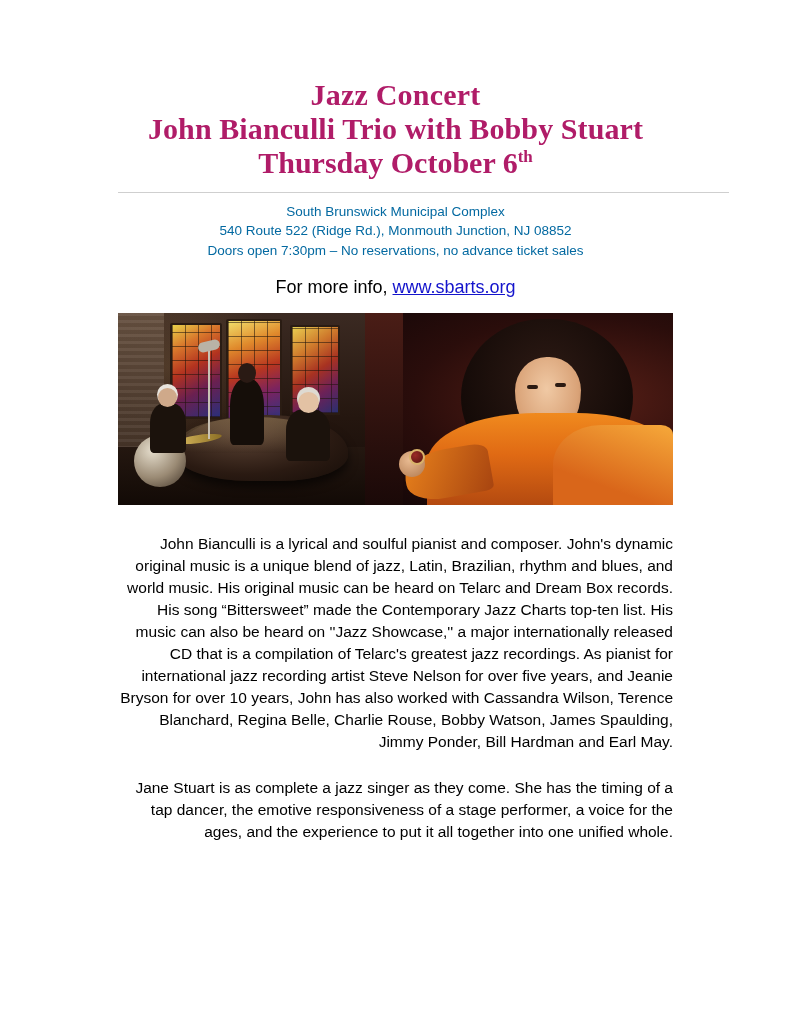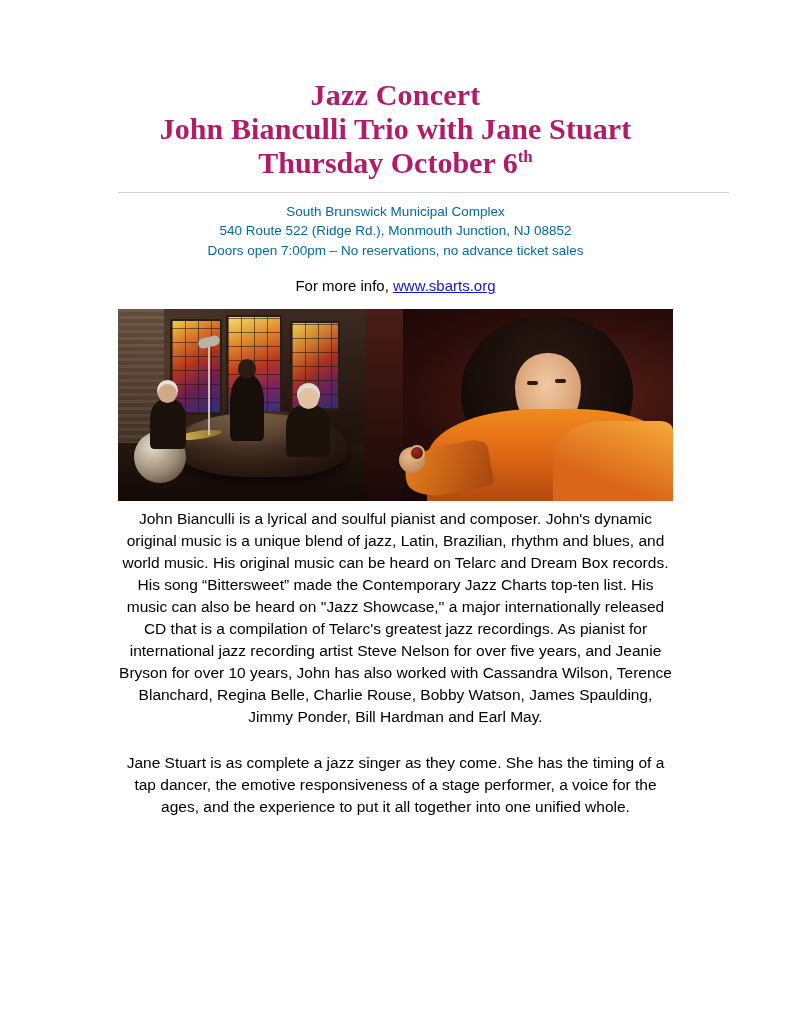--- a/index.html
+++ b/index.html
@@ -56,21 +56,21 @@
   }
   .venue-block {
     text-align: center;
     font-size: 13.5px;
     line-height: 1.45;
     margin-top: 9px;
     color: #0369a1;
   }
   .moreinfo {
     text-align: center;
-    font-size: 15px;
+    font-size: 18px;
     margin-top: 17px;
   }
   .moreinfo a {
     color: #1414cc;
     text-decoration: underline;
   }
   .photos {
     margin-top: 15px;
     display: flex;
     gap: 0px;
@@ -227,50 +227,50 @@
     background: radial-gradient(circle at 40% 35%, #e9bb92, #b0794f);
     border-radius: 50%;
   }
   .pr-ring {
     position: absolute; left: 44px; bottom: 40px; width: 12px; height: 12px;
     background: radial-gradient(circle at 35% 35%, #9b2b26, #521210);
     border-radius: 50%;
     border: 2px solid #d9b36a;
   }
   .bio {
-    margin-top: 7px;
+    margin-top: 28px;
     font-size: 15.5px;
     line-height: 1.42;
     color: #000;
-    text-align: center;
+    text-align: right;
   }
   .bio p {
     margin: 0;
   }
   .bio p + p {
     margin-top: 24px;
   }
 </style>
 </head>
 <body>
 
 <div class="page">
 
   <div class="title-block">
     <div class="title-line-1">Jazz Concert</div>
-    <div class="title-line-2">John Bianculli Trio with Jane Stuart</div>
+    <div class="title-line-2">John Bianculli Trio with Bobby Stuart</div>
     <div class="title-line-4"><span>Thursday October 6</span><sup>th</sup></div>
   </div>
 
   <div class="divider"></div>
 
   <div class="venue-block">
     <div>South Brunswick Municipal Complex</div>
     <div>540 Route 522 (Ridge Rd.), Monmouth Junction, NJ 08852</div>
-    <div>Doors open 7:00pm – No reservations, no advance ticket sales</div>
+    <div>Doors open 7:30pm – No reservations, no advance ticket sales</div>
   </div>
 
   <div class="moreinfo"><span>For more info, </span><a href="#">www.sbarts.org</a></div>
 
   <div class="photos">
 
     <div class="photo photo-left">
       <div class="pl-bg"></div>
       <div class="pl-wall-left"></div>
       <div class="glass g1">

